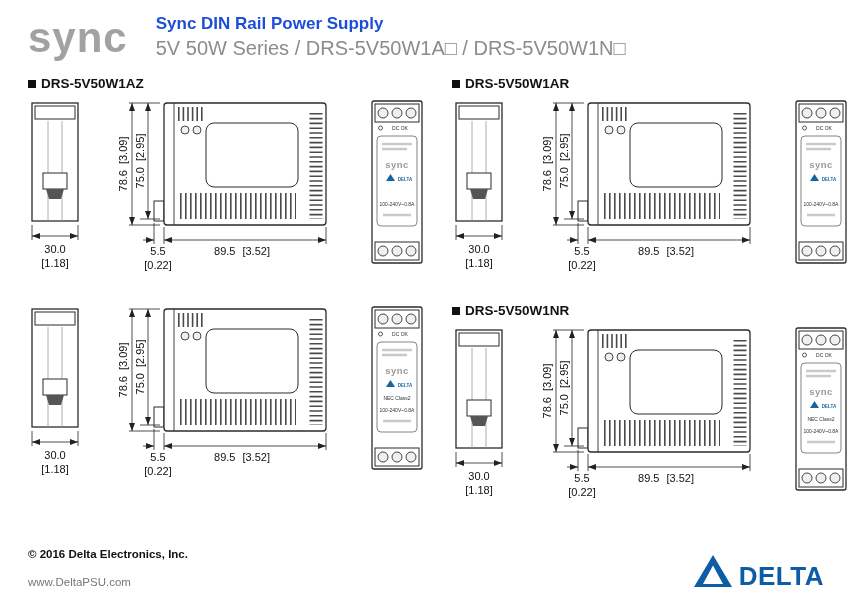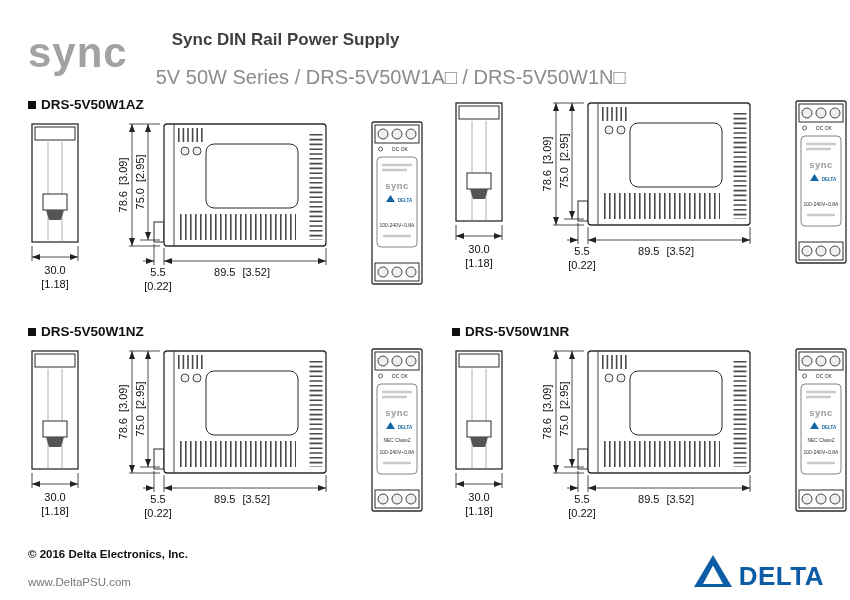--- a/index.html
+++ b/index.html
@@ -11,27 +11,27 @@
     color:#111;
     position:relative;
     overflow:hidden;
     padding:14px 26px 0 28px;
   }
   .page-header { display:flex; align-items:center; gap:28px; }
   .logo {
     font-size:42px; font-weight:bold; color:#a2a2a2;
     letter-spacing:1px; line-height:1; padding-top:2px;
   }
-  .titles h1 { margin:16px; font-size:17px; font-weight:bold; color:#404040; }
+  .titles h1 { margin:0; font-size:17px; font-weight:bold; color:#1d4ed8; }
   .titles p  { margin:3px 0 0 0; font-size:20px; color:#8c8c8c; }
   .panels-grid {
     display:grid;
     grid-template-columns:397px 397px;
     column-gap:27px; row-gap:16px;
-    margin-top:8px;
+    margin-top:16px;
   }
   .panel-title { margin:0 0 6px 0; font-size:13.5px; font-weight:bold; display:flex; align-items:center; }
   .sq { display:inline-block; width:8px; height:8px; background:#111; margin-right:5px; }
   svg.drawing { display:block; }
 
   
   .body  { fill:#fff; stroke:#2b2b2b; stroke-width:1.3; }
   .part  { fill:#fff; stroke:#2b2b2b; stroke-width:1; }
   .part2 { fill:#fff; stroke:#666; stroke-width:0.8; }
   .thin  { stroke:#999; stroke-width:0.8; }
@@ -146,20 +146,24 @@
         <line x1="348" y1="154" x2="390" y2="154" class="vent" stroke-width="13" stroke-dasharray="1.8 2.6" opacity="0.45"></line>
         <rect x="347" y="145" width="44" height="18" class="part"></rect>
         <circle cx="355" cy="154" r="5" class="screw"></circle>
         <circle cx="369" cy="154" r="5" class="screw"></circle>
         <circle cx="383" cy="154" r="5" class="screw"></circle>
       </g>
     </svg>
   </section>
 
   <section class="panel">
+    <h2 class="panel-title">
+      <span class="sq"></span>
+      <span>DRS-5V50W1AR</span>
+    </h2>
     <svg class="drawing" width="397" height="190" viewBox="0 0 397 190">
       <defs>
         <marker id="ar1" markerWidth="9" markerHeight="7" refX="8" refY="3" orient="auto-start-reverse" markerUnits="userSpaceOnUse">
           <path d="M0,0 L8,3 L0,6 Z" fill="#222"></path>
         </marker>
       </defs>
 
       <g>
         <rect x="4" y="6" width="46" height="118" class="body"></rect>
         <line x1="8" y1="15.5" x2="46" y2="15.5" class="vent" stroke-width="11" stroke-dasharray="1.8 2.6" opacity="0.75"></line>
@@ -225,24 +229,20 @@
         <line x1="348" y1="154" x2="390" y2="154" class="vent" stroke-width="13" stroke-dasharray="1.8 2.6" opacity="0.45"></line>
         <rect x="347" y="145" width="44" height="18" class="part"></rect>
         <circle cx="355" cy="154" r="5" class="screw"></circle>
         <circle cx="369" cy="154" r="5" class="screw"></circle>
         <circle cx="383" cy="154" r="5" class="screw"></circle>
       </g>
     </svg>
   </section>
 
   <section class="panel">
-    <h2 class="panel-title">
-      <span class="sq"></span>
-      <span>DRS-5V50W1NZ</span>
-    </h2>
     <svg class="drawing" width="397" height="190" viewBox="0 0 397 190">
       <defs>
         <marker id="ar2" markerWidth="9" markerHeight="7" refX="8" refY="3" orient="auto-start-reverse" markerUnits="userSpaceOnUse">
           <path d="M0,0 L8,3 L0,6 Z" fill="#222"></path>
         </marker>
       </defs>
 
       <g>
         <rect x="4" y="6" width="46" height="118" class="body"></rect>
         <line x1="8" y1="15.5" x2="46" y2="15.5" class="vent" stroke-width="11" stroke-dasharray="1.8 2.6" opacity="0.75"></line>

